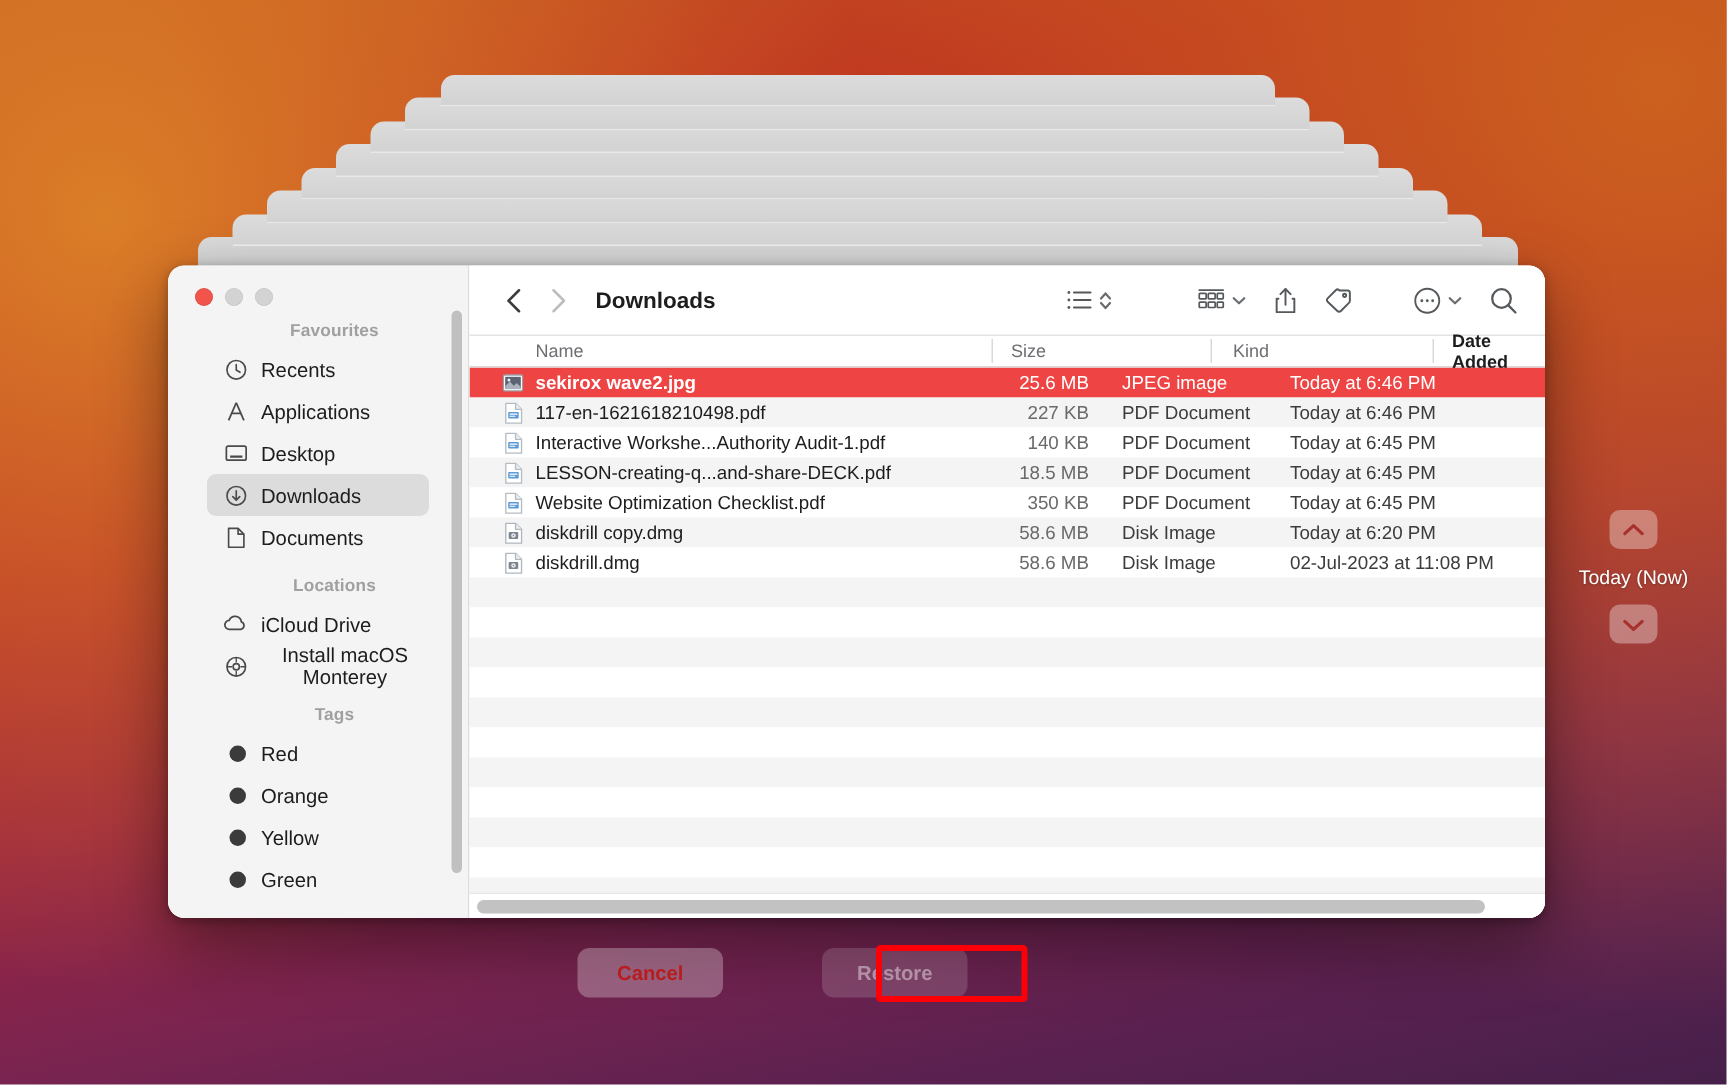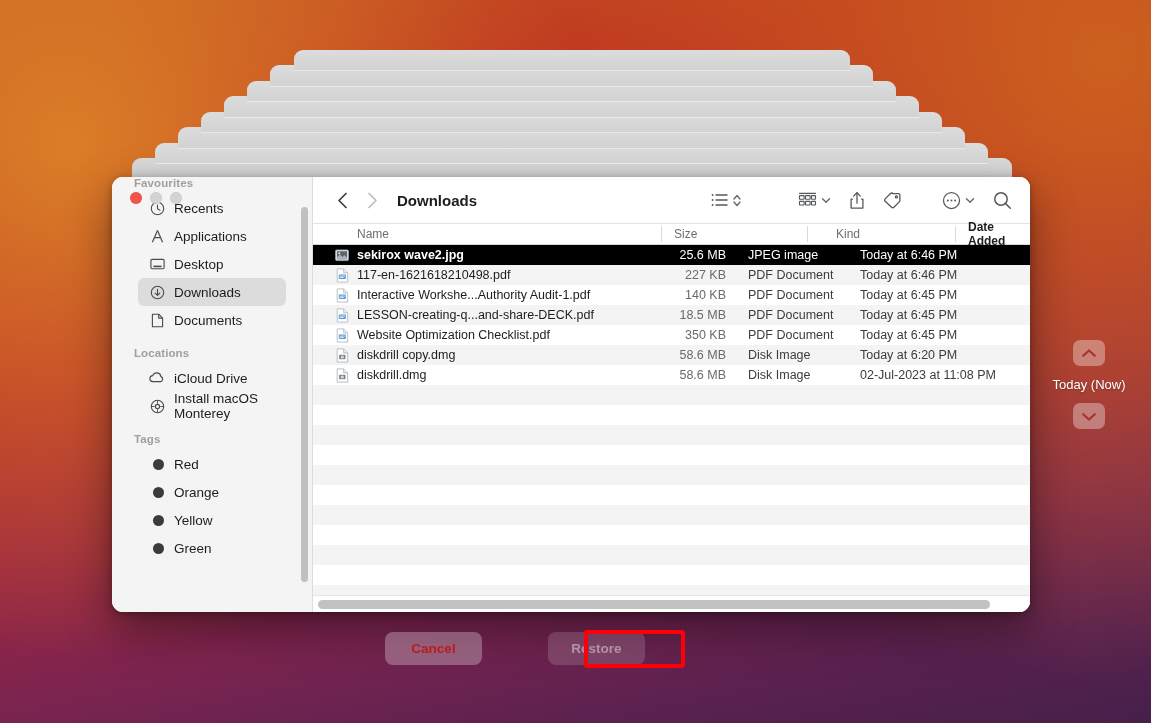--- a/index.html
+++ b/index.html
@@ -39,21 +39,23 @@
     box-shadow:0 18px 46px rgba(0,0,0,0.42), 0 2px 8px rgba(0,0,0,0.3);
     display:flex;
   }
 
   
   #sidebar {
     width:201px; height:100%;
     background:#f4f4f4;
     border-right:1px solid #dcdcdc;
     position:relative;
+    padding-top:38px;
     flex:0 0 201px;
+    text-align:center;
   }
   #traffic-lights {
     position:absolute; top:15px; left:18px;
     display:flex; gap:8px;
   }
   .light { width:12px; height:12px; border-radius:50%; }
   .light.close { background:#f1544a; box-shadow:0 0 0 0.5px rgba(0,0,0,0.10) inset; }
   .light.min, .light.max { background:#d3d3d3; box-shadow:0 0 0 0.5px rgba(0,0,0,0.07) inset; }
 
   .sb-section-title {
@@ -116,32 +118,32 @@
     background:#ffffff;
     font-size:12px; color:#6e6e73;gap:36px;
   }
   .col { position:relative; height:22px; display:flex; align-items:center; }
   .col + .col::before {
     content:""; position:absolute; left:0; top:3px; bottom:3px;
     width:1px; background:#d9d9d9;
   }
   .col-name { width:312px; padding-left:44px; }
   .col-size { width:110px; padding-left:13px; }
-  .col-kind { width:112px; padding-left:29px; }
+  .col-kind { width:112px; padding-left:15px; }
   .col-date { flex:1; padding-left:13px; color:#1d1d1f; font-weight:700; }
 
   
   #file-list { flex:1; overflow:hidden; position:relative; }
   .row {
     display:flex; align-items:center;
     height:20px; font-size:12.5px; color:#1d1d1f;
   }
   .row.odd { background:#f4f4f4; }
   .row.even { background:#ffffff; }
-  .row.selected { background:#000000; color:#ffffff; }
+  .row.selected { background:#ef4444; color:#ffffff; }
   .cell { height:20px; display:flex; align-items:center; overflow:hidden; white-space:nowrap; }
   .c-name { width:312px; padding-left:22px; gap:8px; }
   .c-size { width:110px; justify-content:flex-end; padding-right:9px; color:#6a6a6a; }
   .c-kind { width:112px; padding-left:13px; color:#3c3c3c; }
   .c-date { flex:1; padding-left:13px; color:#3c3c3c; }
   .row.selected .c-size, .row.selected .c-kind, .row.selected .c-date { color:#ffffff; }
   .row.selected .c-name { font-weight:700; }
   .fi { width:14px; height:15px; flex:0 0 14px; display:flex; align-items:center; justify-content:center; }
 
   #hscroll-track {

